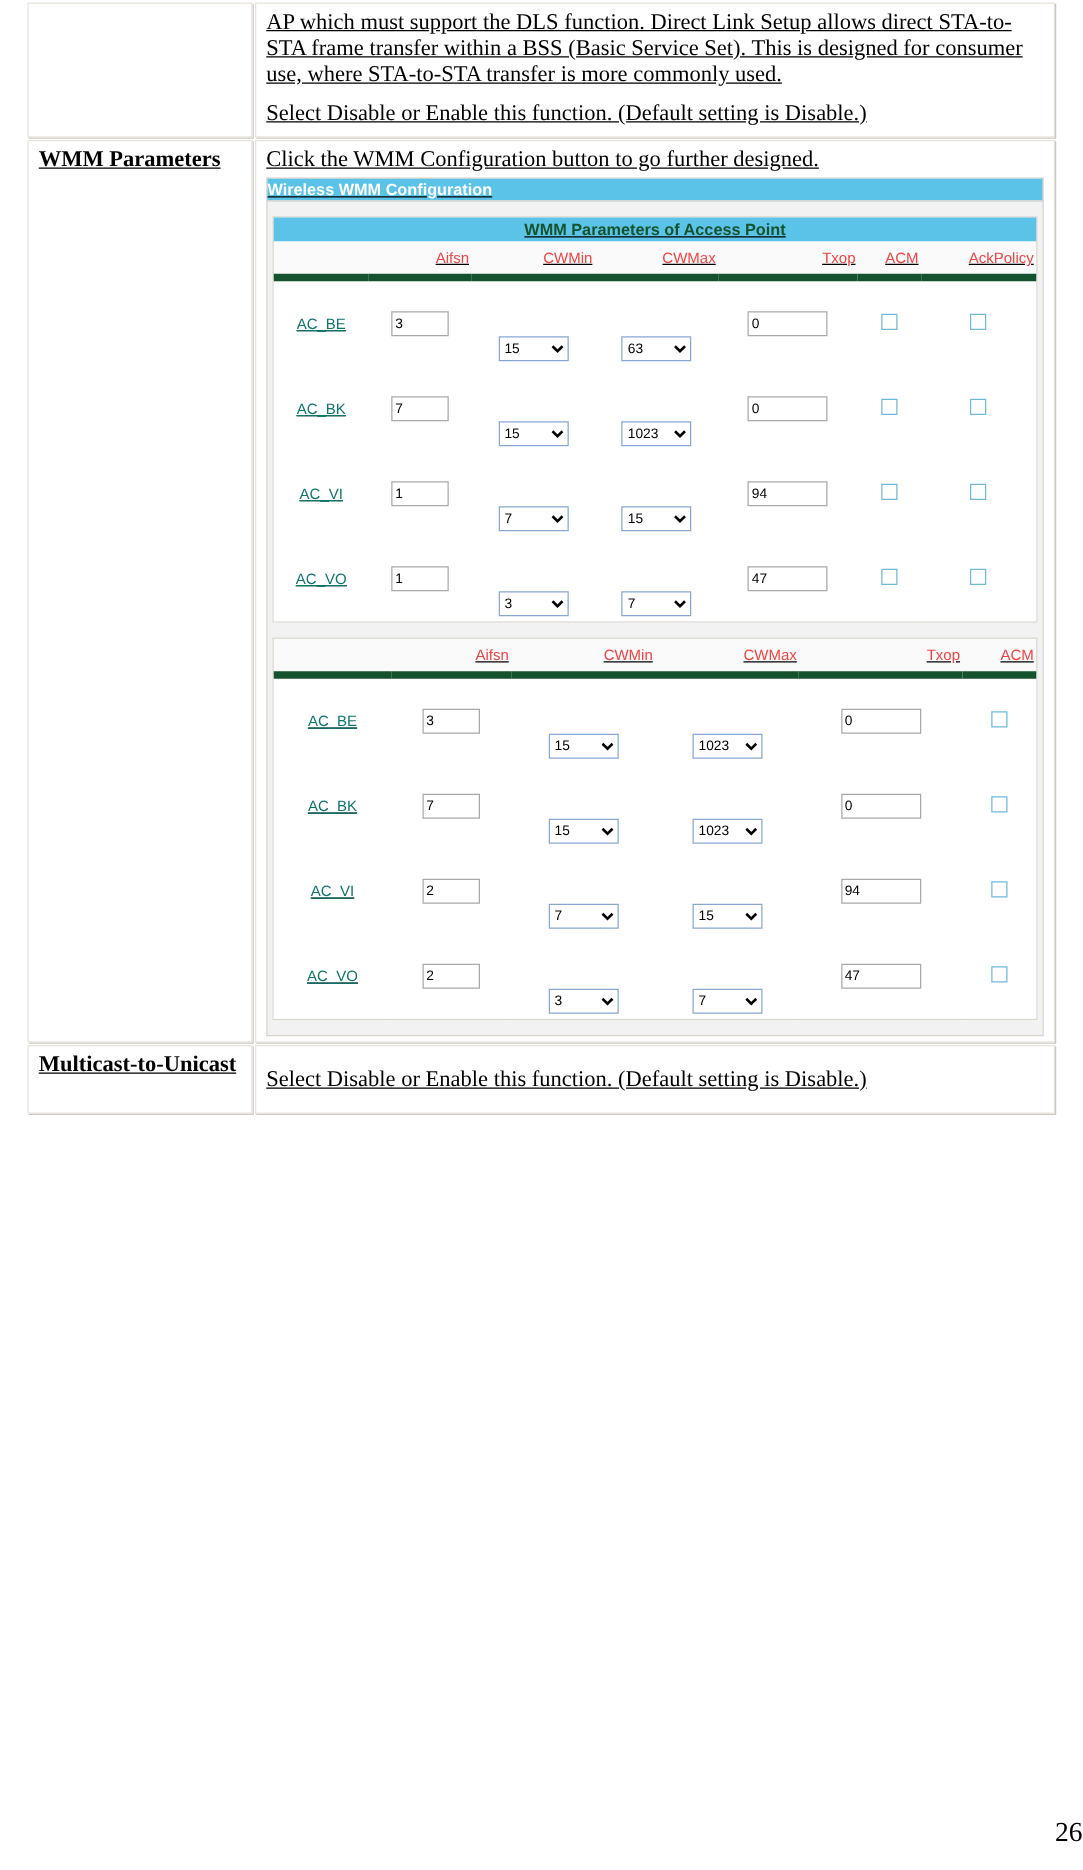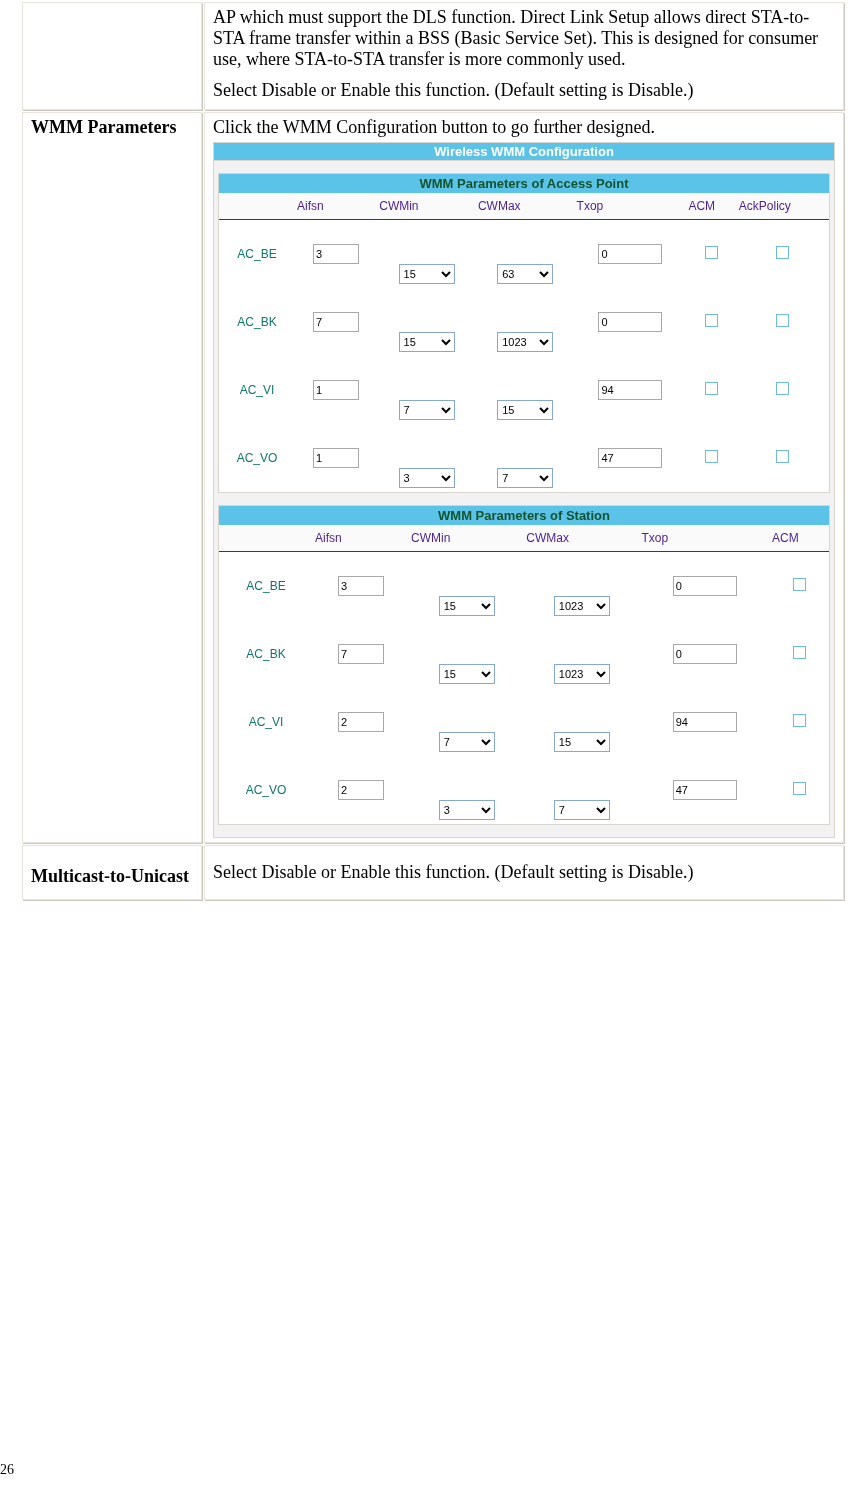--- a/index.html
+++ b/index.html
@@ -15,61 +15,62 @@
     margin: 0 20px;
     border-collapse: separate;
     border-spacing: 2px;
   }
   .outer-table td {
     background: #fff;
     border: 1px solid #e8e4dc;
     box-shadow: inset 1px 1px 0 #fff, 1px 1px 0 #ccc8c0;
     vertical-align: top;
     padding: 4px 8px;
+    text-decoration: underline;
   }
   .label-cell {
     width: 172px;
     font-weight: bold;
     margin-top: 27px;
   }
   .desc-cell {
   }
   .section-header-row td {
     background: #d8d8d8;
     font-family: Arial, sans-serif;
     font-weight: bold;
     font-size: 18px;
     border: 1px solid #e8e4dc;
     box-shadow: inset 1px 1px 0 #fff, 1px 1px 0 #ccc8c0;
     padding: 2px 6px;
   }
   p { margin: 0 0 10px 0; }
   .pagenum {
-    text-align: left;
+    text-align: right;
     margin-top: 560px;
-    font-size: 14px;
+    font-size: 22px;
   }
 
   
   .wmm-panel {
     font-family: Arial, sans-serif;
     font-size: 12px;
     color: #333;
     border: 1px solid #d9d5cd;
     background: #f2f2f2;
     width: 620px;
     margin-top: 4px;
   }
   .wmm-title-bar {
     background: #5bc3e8;
     color: #fff;
     font-family: Arial, sans-serif;
     font-size: 13px;
     font-weight: bold;
-    text-align: center;
+    text-align: left;
     padding: 1px 0;
     border-bottom: 1px solid #d9d5cd;
   }
   .wmm-subpanel {
     margin: 12px 4px 12px 4px;
     border: 1px solid #d9d5cd;
     background: #fafafa;
   }
   .wmm-subheader {
     background: #5bc3e8;
@@ -79,25 +80,25 @@
     font-weight: bold;
     text-align: center;
     padding: 2px 0;
   }
   .wmm-table {
     width: 100%;
     border-collapse: collapse;
   }
   .wmm-table th {
     font-weight: normal;
-    color: #4c1d95;
+    color: #ef4444;
     font-size: 12px;
     padding: 6px 2px;
-    border-bottom: 1px solid #14532d;
-    text-align: left;
+    border-bottom: 6px solid #14532d;
+    text-align: right;
   }
   .wmm-table td {
     border: none;
     box-shadow: none;
     padding: 4px 2px;
     text-align: center;
     vertical-align: middle;
   }
   .ac-label {
     color: #0f766e;
@@ -219,21 +220,20 @@
               <td><select class="sel"><option>7</option></select></td>
               <td><input class="txt" value="47" style=""></td>
               <td><span class="cb"></span></td>
               <td><span class="cb"></span></td>
             </tr>
           </tbody>
               </table>
         </div>
 
         <div class="wmm-subpanel" style="margin-top:4px">
-          <div class="wmm-subheader">WMM Parameters of Station</div>
           <table class="wmm-table">
             <tbody>
                   <tr>
               <th style="width:90px"></th>
               <th>Aifsn</th>
               <th>CWMin</th>
               <th>CWMax</th>
               <th>Txop</th>
               <th>ACM</th>
             </tr>
@@ -272,19 +272,19 @@
           </tbody>
               </table>
         </div>
 
       </div>
     </td>
   </tr>
 
 
   <tr>
-    <td class="label-cell" style="padding-top:20px;padding-bottom:12px">Multicast-to-Unicast</td>
+    <td class="label-cell" style="padding-top:4px;padding-bottom:12px">Multicast-to-Unicast</td>
     <td class="desc-cell" style="padding-top:16px;padding-bottom:16px">Select Disable or Enable this function. (Default setting is Disable.)</td>
   </tr>
 </tbody>
   </table>
 
 <div class="pagenum">26</div>
 
 </body></html>

